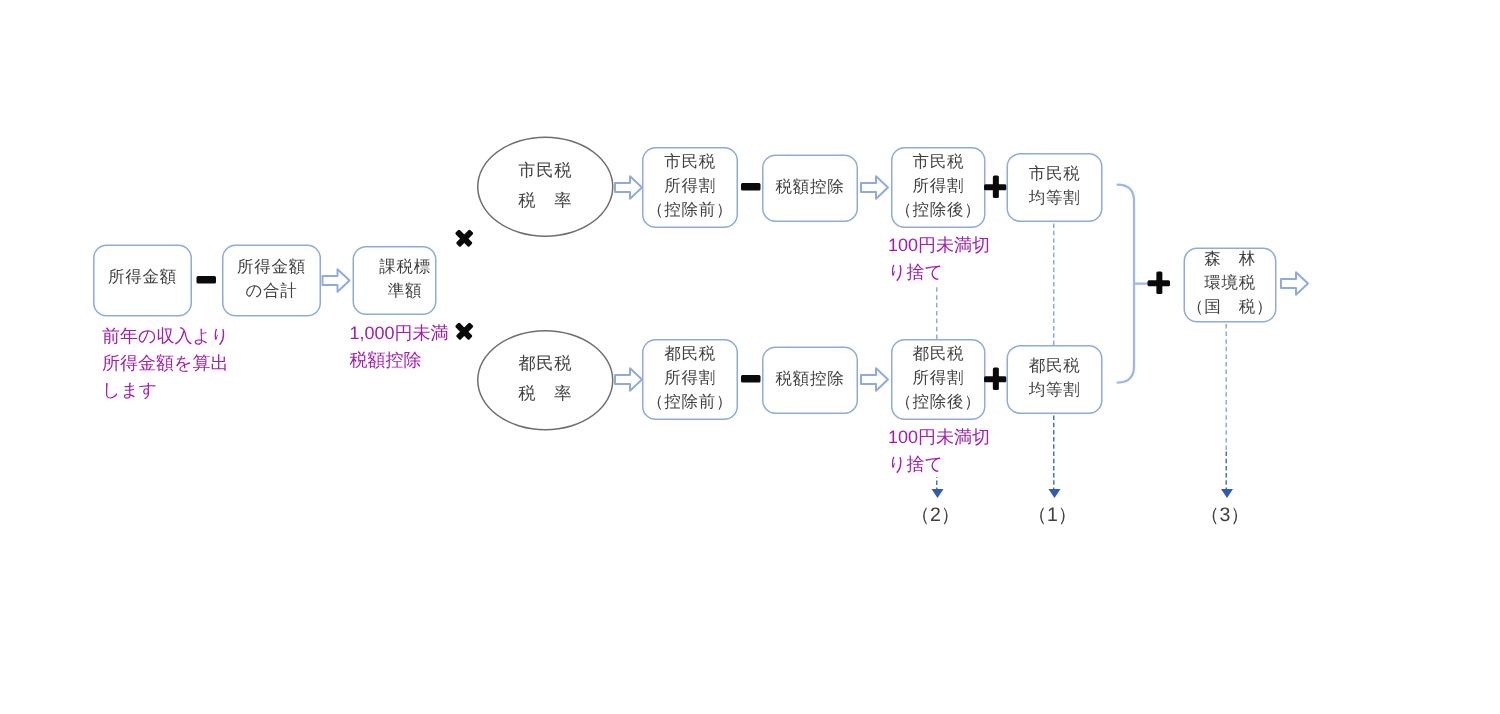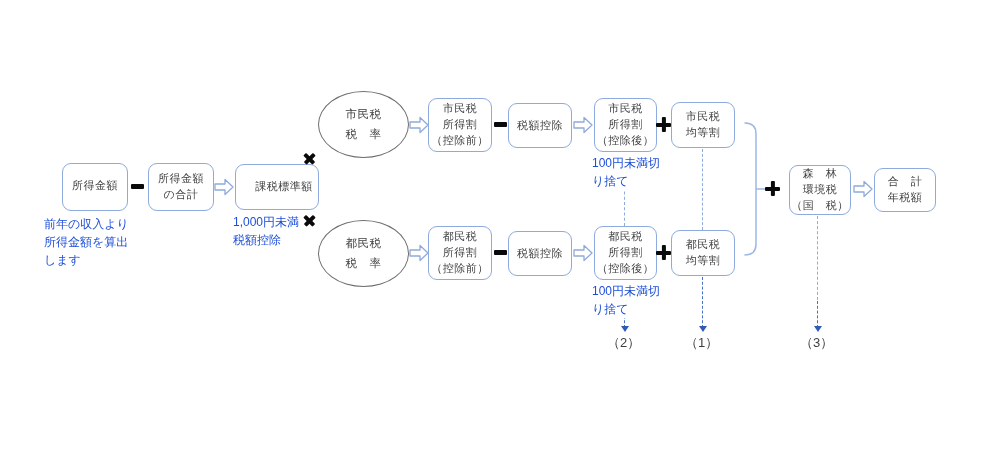--- a/index.html
+++ b/index.html
@@ -12,56 +12,56 @@
     display:flex;align-items:center;justify-content:center;text-align:center;
     font-size:11px;line-height:1.45;letter-spacing:.5px;color:#3f3f3f;
     white-space:pre-line;box-sizing:border-box;z-index:3;
   }
   .ellipse{
     position:absolute;border:1.2px solid #6e6e6e;border-radius:50%;background:#fff;
     display:flex;align-items:center;justify-content:center;text-align:center;
     font-size:11.5px;line-height:1.7;letter-spacing:.5px;color:#3f3f3f;
     white-space:pre-line;box-sizing:border-box;z-index:3;
   }
-  .note{position:absolute;font-size:12px;line-height:1.5;color:#1d4ed8;white-space:pre-line;z-index:4;background:#fff;}
+  .note{position:absolute;font-size:12px;line-height:1.5;color:#a21caf;white-space:pre-line;z-index:4;background:#fff;}
   .ref{position:absolute;font-size:13px;color:#3f3f3f;z-index:4;}
   .dash-light{position:absolute;width:0;border-left:1.2px dashed #8faadc;z-index:1;}
   .dash-blue{position:absolute;width:0;border-left:1.3px dashed #4472c4;z-index:1;}
   .arrowhead{position:absolute;width:0;height:0;border-left:4px solid transparent;border-right:4px solid transparent;border-top:6.5px solid #2f5bb7;z-index:2;}
   .op{position:absolute;z-index:3;}
   .op-minus{width:13px;height:4.5px;background:#0a0a0a;border-radius:1px;}
   .cross{position:absolute;width:15px;height:15px;}
   .cross .h{position:absolute;left:0;top:50%;transform:translateY(-50%);width:100%;height:4.2px;background:#0a0a0a;border-radius:1px;}
   .cross .v{position:absolute;top:0;left:50%;transform:translateX(-50%);height:100%;width:4.2px;background:#0a0a0a;border-radius:1px;}
   .times{transform:rotate(45deg);width:13px;height:13px;}
   .flow-arrow{position:absolute;z-index:3;}
   .brace{position:absolute;z-index:2;}
 </style>
 </head>
 <body>
 
 <div id="canvas">
 
   <div class="rbox" style="left:62px;top:163px;width:66px;height:48px;font-family:Liberation Mono, monospace;">所得金額</div>
-  <div class="note" style="left:44px;top:215px;">前年の収入より
+  <div class="note" style="left:68px;top:215px;">前年の収入より
 所得金額を算出
 します</div>
 
   <div class="op op-minus" style="left:131px;top:184px;"></div>
 
   <div class="rbox" style="left:148px;top:163px;width:66px;height:48px;">所得金額
 の合計</div>
 
   <div class="flow-arrow" style="left:214px;top:178px;">
     <svg width="20" height="18" viewBox="0 0 20 18">
         <path d="M1 6 L11 6 L11 1.5 L19 9 L11 16.5 L11 12 L1 12 Z" fill="#fff" stroke="#8faadc" stroke-width="1.3" stroke-linejoin="round"></path>
       </svg>
   </div>
 
-  <div class="rbox" style="left:235px;top:164px;width:84px;height:46px;padding-left:14px;">課税標準額</div>
+  <div class="rbox" style="left:235px;top:164px;width:56px;height:46px;padding-left:14px;">課税標準額</div>
   <div class="note" style="left:233px;top:213px;">1,000円未満
 税額控除</div>
 
   <div class="op cross times" style="left:303px;top:152px;">
       <span class="h"></span>
       <span class="v"></span>
     </div>
   <div class="op cross times" style="left:303px;top:214px;">
       <span class="h"></span>
       <span class="v"></span>
@@ -155,22 +155,20 @@
   <div class="rbox" style="left:789px;top:165px;width:62px;height:50px;">森　林
 環境税
 （国　税）</div>
 
   <div class="flow-arrow" style="left:853px;top:180px;">
     <svg width="20" height="18" viewBox="0 0 20 18">
         <path d="M1 6 L11 6 L11 1.5 L19 9 L11 16.5 L11 12 L1 12 Z" fill="#fff" stroke="#8faadc" stroke-width="1.3" stroke-linejoin="round"></path>
       </svg>
   </div>
 
-  <div class="rbox" style="left:874px;top:168px;width:62px;height:44px;">合　計
-年税額</div>
 
   <div class="dash-light" style="left:624px;top:181px;height:45px;"></div>
   <div class="dash-blue" style="left:624px;top:306px;height:22px;"></div>
   <div class="arrowhead" style="left:621px;top:326px;"></div>
 
   <div class="dash-light" style="left:702px;top:149px;height:81px;"></div>
   <div class="dash-blue" style="left:702px;top:277px;height:51px;"></div>
   <div class="arrowhead" style="left:699px;top:326px;"></div>
 
   <div class="dash-light" style="left:817px;top:216px;height:84px;"></div>

